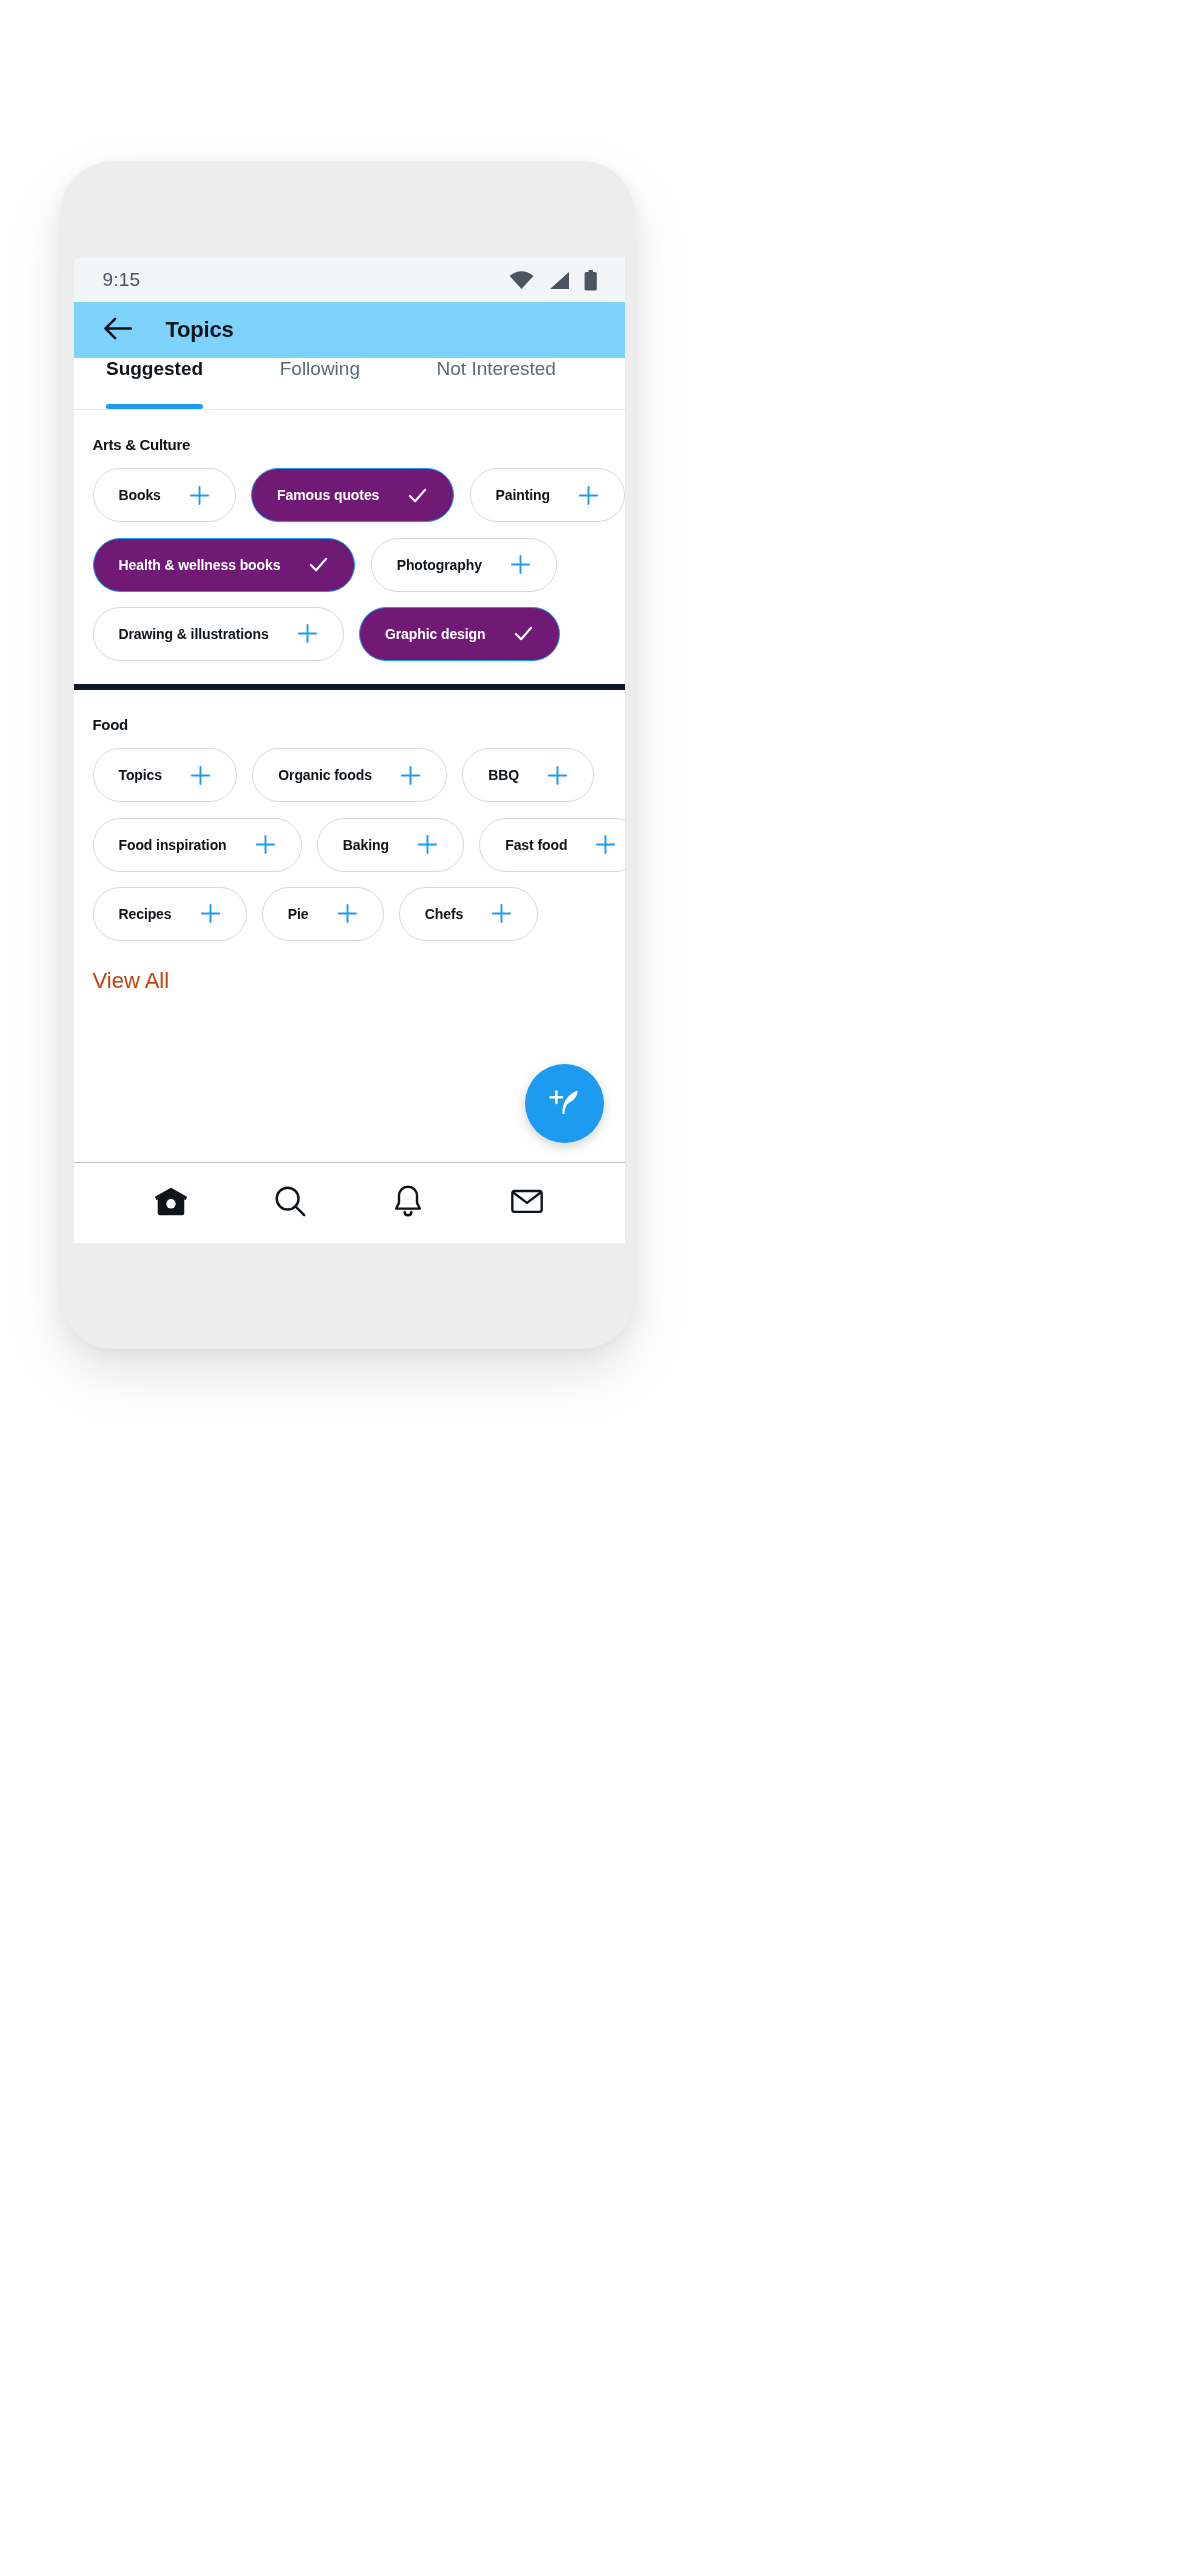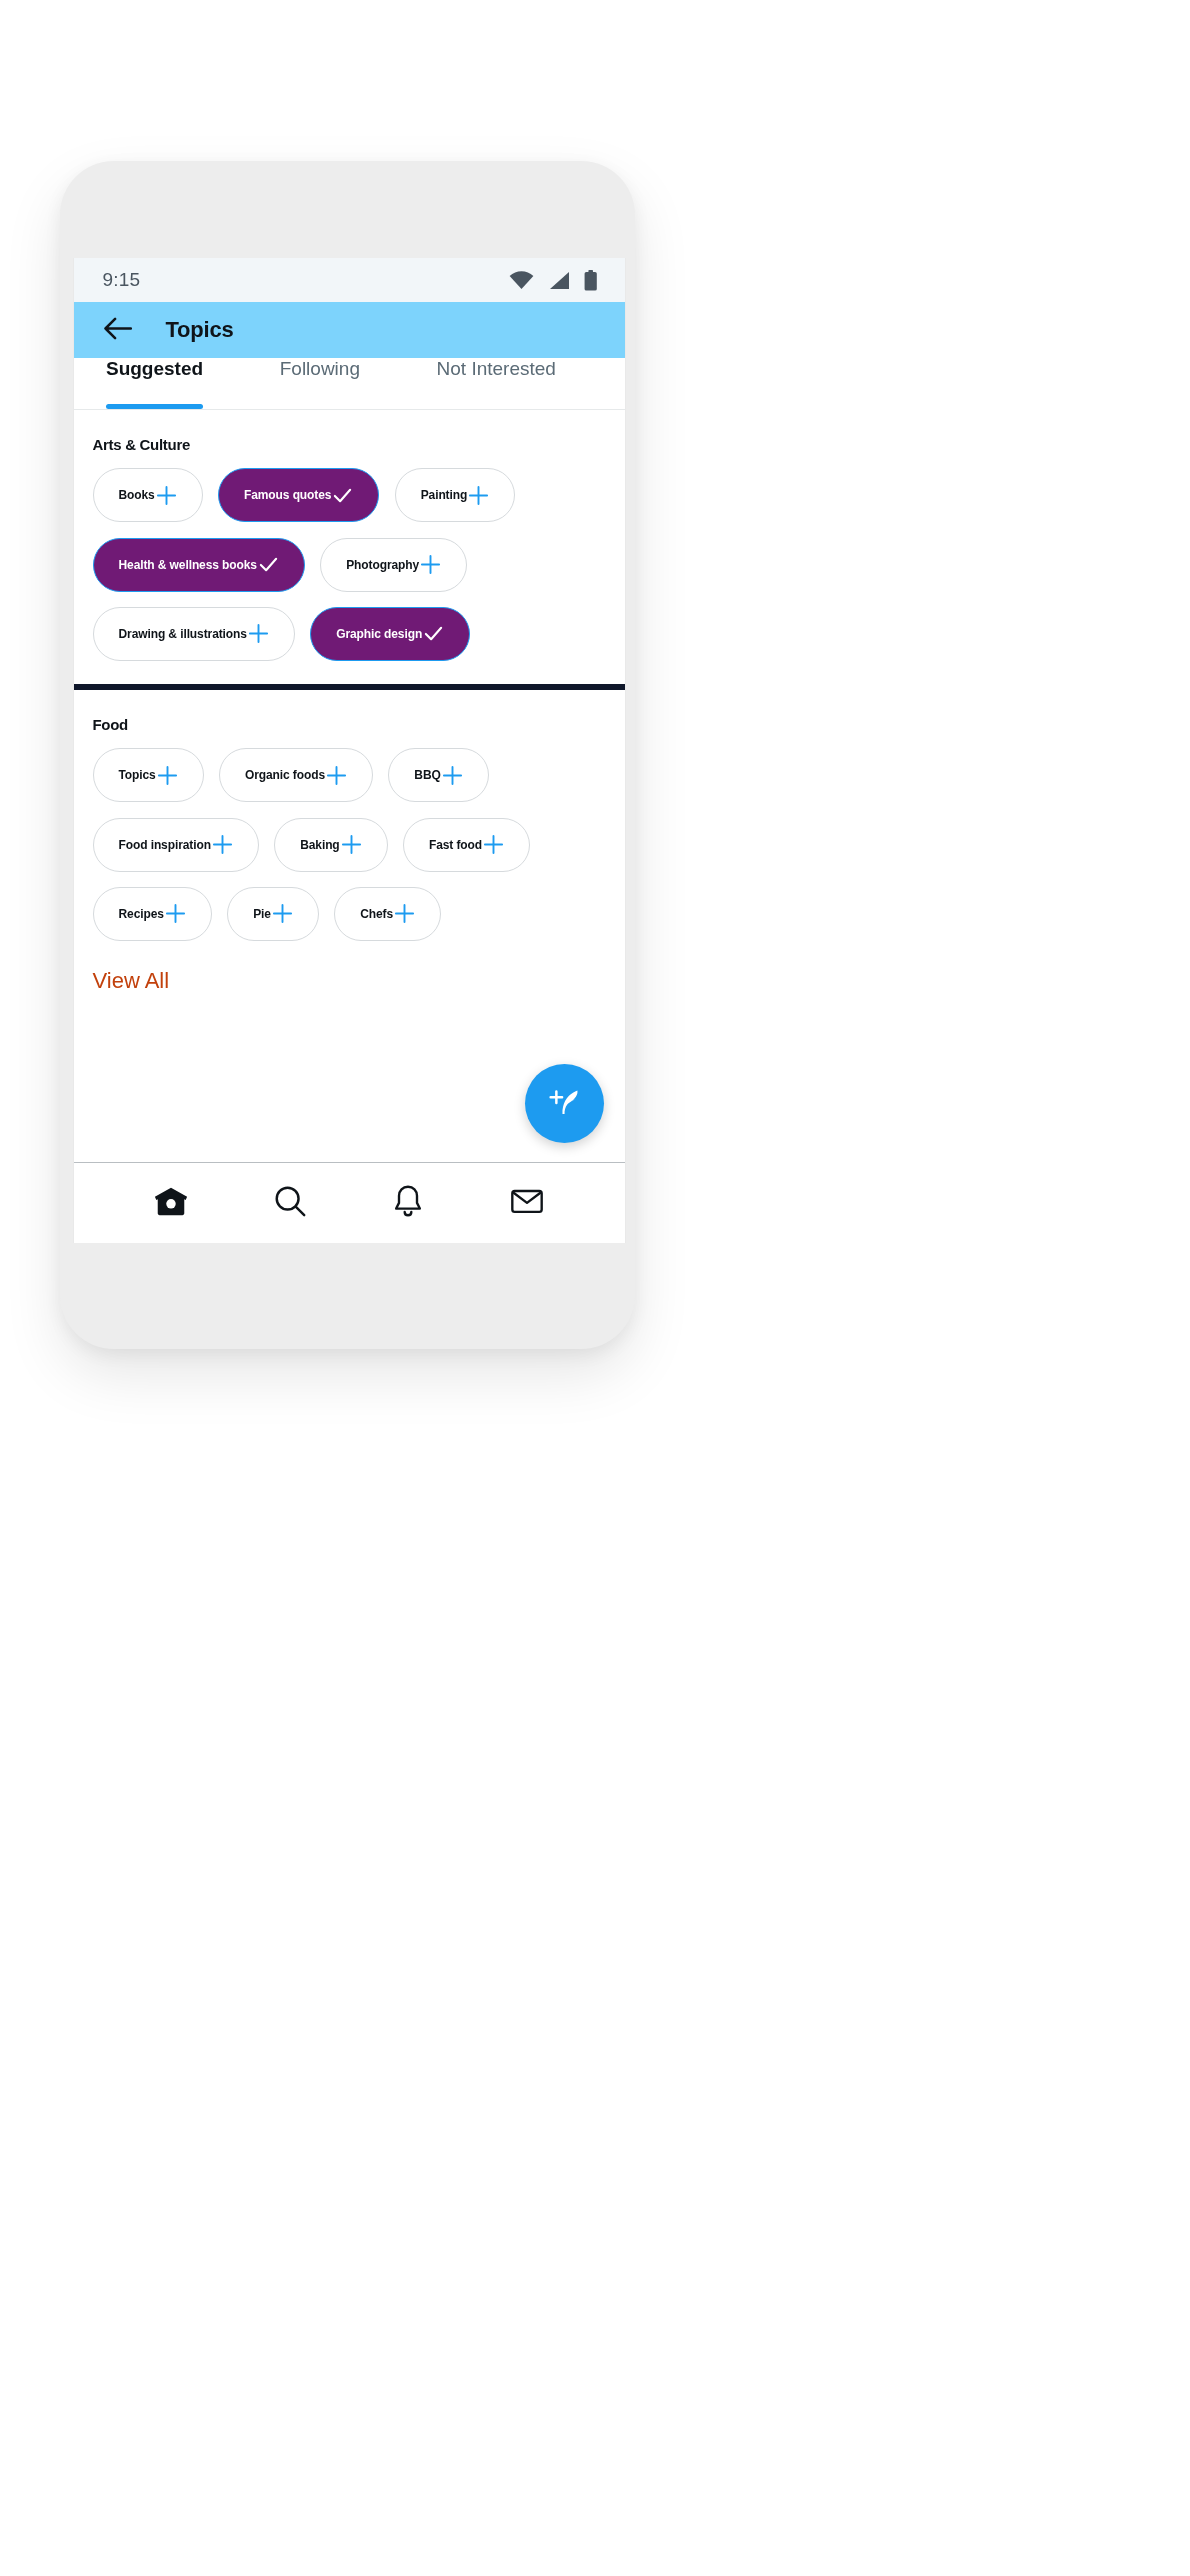--- a/index.html
+++ b/index.html
@@ -135,27 +135,27 @@
     align-items: center;
     gap: 15.3px;
     margin-bottom: 15.3px;
     white-space: nowrap;
   }
   .chip-row:last-child { margin-bottom: 0; }
 
   .chip {
     display: inline-flex;
     align-items: center;
-    gap: 1px;
+    gap: 28px;
     height: 54px;
     padding: 0 25px;
     border-radius: 31px;
     border: 1px solid #d6dadd;
     background: #ffffff;
-    font-size: 12px;
+    font-size: 14px;
     font-weight: bold;
     color: #0f1419;
     flex: 0 0 auto;
     cursor: pointer;
     letter-spacing: -0.1px;
   }
   .chip .chip-icon {
     display: inline-flex;
     align-items: center;
     justify-content: center;

